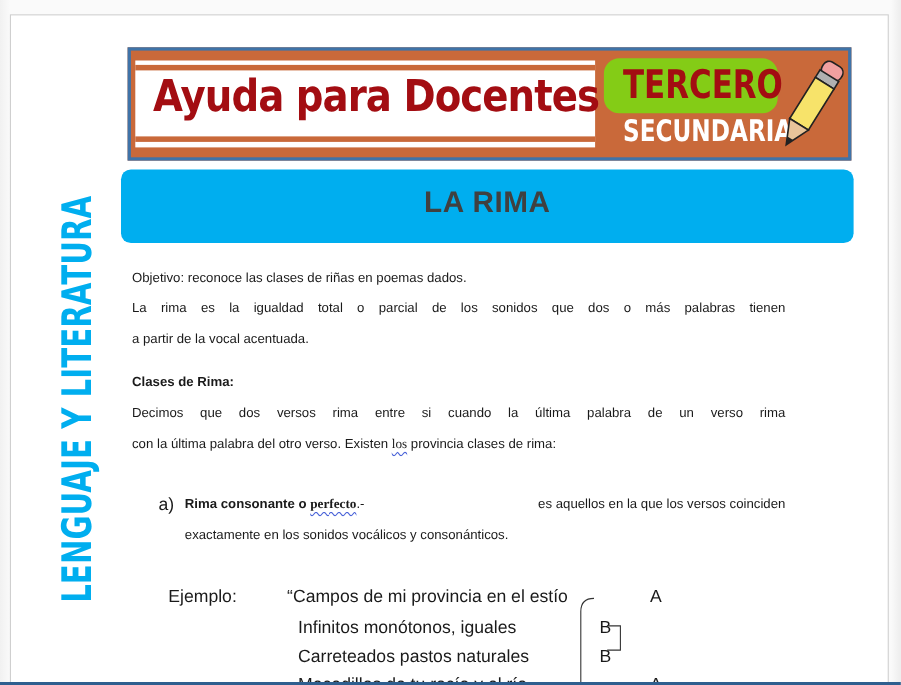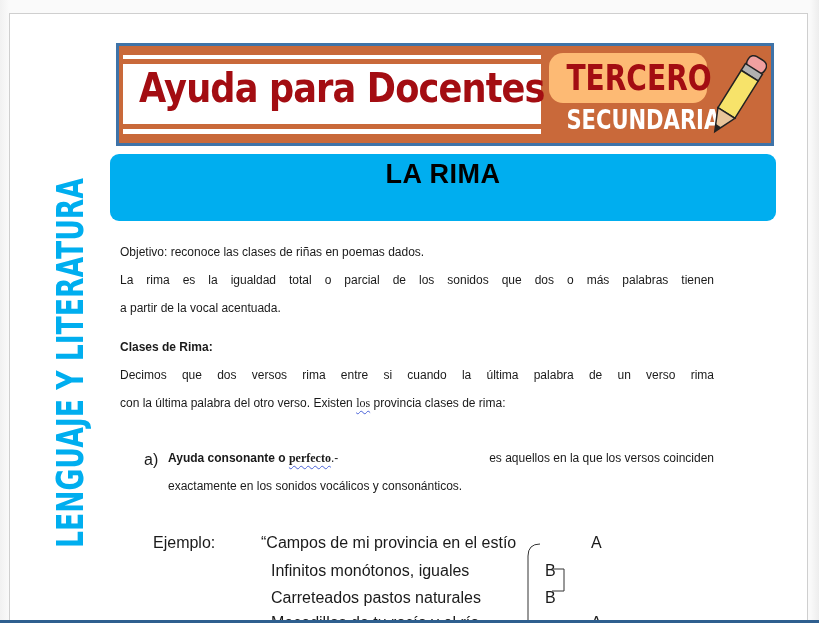--- a/index.html
+++ b/index.html
@@ -25,42 +25,42 @@
   }
   .banner-stripe {
     position:absolute; left:0; width:100%; height:5px; background:#c9693a;
   }
   .banner-title {
     position:absolute; left:16px; top:10px; font-family:"DejaVu Sans", sans-serif;
     font-weight:bold; font-size:40px; color:#a30d12; letter-spacing:-1px;
     transform: scaleX(0.88); transform-origin:left center; white-space:nowrap;
   }
   .grade-pill {
-    position:absolute; left:430px; top:7px; width:158px; height:50px; background:#fdba74;
+    position:absolute; left:430px; top:7px; width:158px; height:50px; background:#84cc16;
     border-radius:14px;
   }
   .grade-text {
     position:absolute; left:0; top:4px; width:100%; text-align:center;
     font-family:"DejaVu Sans", sans-serif; font-weight:bold; font-size:36px; color:#a30d12;
     transform: scaleX(0.78); letter-spacing:0px;
   }
   .level-text {
     position:absolute; left:430px; top:58px; width:158px; text-align:center;
     font-family:"DejaVu Sans", sans-serif; font-weight:bold; font-size:27px; color:#ffffff;
     transform: scaleX(0.78);
   }
   .pencil { position:absolute; left:588px; top:4px; width:60px; height:92px; }
   
   .title-bar {
     position:absolute; left:110px; top:154px; width:666px; height:67px;
     background:#00aeef; border-radius:9px;
   }
   .title-text {
-    position:absolute; left:0; top:5px; width:100%; text-align:center;
-    color:#000000; font-weight:bold; font-size:27px; letter-spacing:0.5px;
+    position:absolute; left:0; top:15px; width:100%; text-align:center;
+    color:#404040; font-weight:bold; font-size:27px; letter-spacing:0.5px;
   }
   
   .subject {
     position:absolute; left:52px; top:548px; transform-origin:left top; transform: rotate(-90deg);
     white-space:nowrap; color:#00aeef; font-family:"DejaVu Sans", sans-serif; font-weight:bold;
     font-size:37px; line-height:1; height:40px;
   }
   .subject span.inner { display:inline-block; transform: scaleX(0.72); transform-origin:left center; }
   
   .body-text { position:absolute; left:120px; font-size:12px; color:#1a1a1a; white-space:nowrap; }
@@ -106,21 +106,21 @@
 <div class="body-text" style="top:245px">Objetivo: reconoce las clases de riñas en poemas dados.</div>
 <div class="body-text justify" style="top:273px">La rima es la igualdad total o parcial de los sonidos que dos o más palabras tienen</div>
 <div class="body-text" style="top:301px">a partir de la vocal acentuada.</div>
 
 <div class="body-text bold" style="top:340px">Clases de Rima:</div>
 <div class="body-text justify" style="top:368px">Decimos que dos versos rima entre si cuando la última palabra de un verso rima</div>
 <div class="body-text" style="top:396px"><span>con la última palabra del otro verso. Existen </span><span class="squiggle">los</span><span> provincia clases de rima:</span></div>
 
 <div class="item-marker" style="top:451px">a)</div>
 <div class="body-text" style="left:168px; top:451px; width:546px; display:flex; justify-content:space-between;">
-  <span><span class="bold">Ayuda consonante o </span><span class="bold squiggle">perfecto</span><span>.-</span></span>
+  <span><span class="bold">Rima consonante o </span><span class="bold squiggle">perfecto</span><span>.-</span></span>
   <span> es aquellos en la que los versos coinciden</span>
 </div>
 <div class="body-text" style="left:168px; top:479px">exactamente en los sonidos vocálicos y consonánticos.</div>
 
 <div class="verse" style="left:153px; top:534px">Ejemplo:</div>
 <div class="verse" style="left:261px; top:534px">“Campos de mi provincia en el estío</div>
 <div class="scheme" style="left:591px; top:534px">A</div>
 <div class="verse" style="left:271px; top:562px">Infinitos monótonos, iguales</div>
 <div class="scheme" style="left:545px; top:562px">B</div>
 <div class="verse" style="left:271px; top:589px">Carreteados pastos naturales</div>

